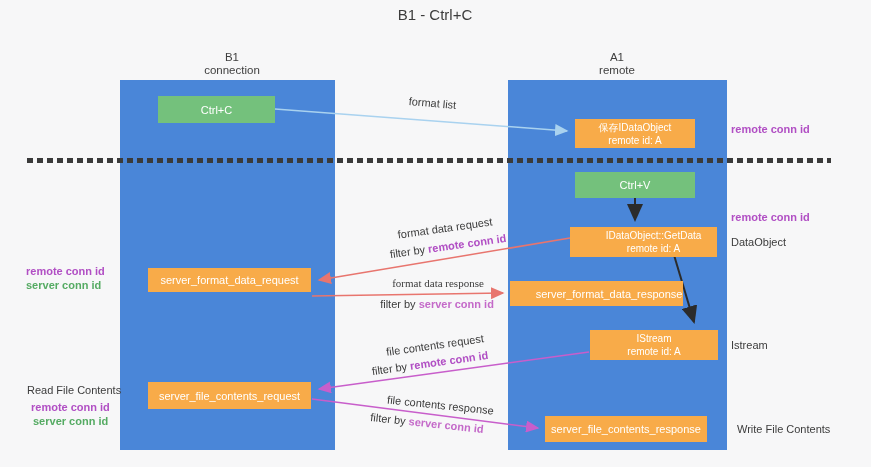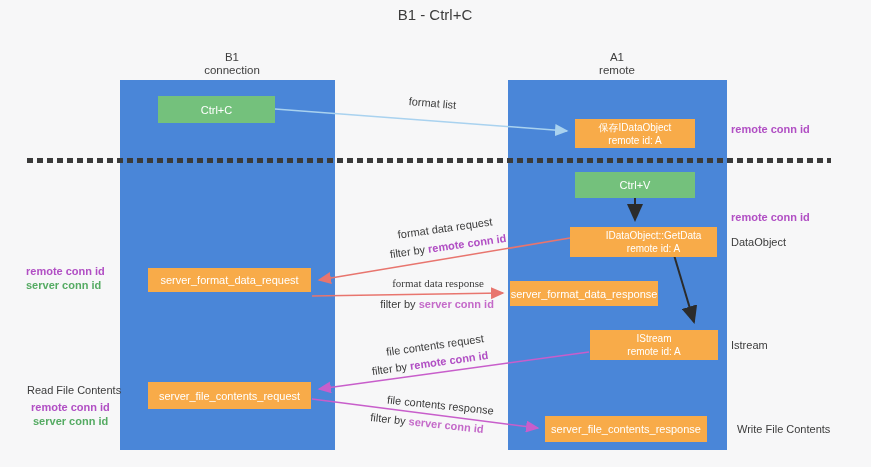--- a/index.html
+++ b/index.html
@@ -87,21 +87,21 @@
 
   <div class="node orange two-line" style="left:570px;top:227px;width:127px;height:30px;padding-left:20px;">
     <span>IDataObject::GetData</span>
     <span>remote id: A</span>
   </div>
 
   <div class="node orange" style="left:148px;top:268px;width:163px;height:24px;">
     <span>server_format_data_request</span>
   </div>
 
-  <div class="node orange" style="left:510px;top:281px;width:148px;height:25px;">
+  <div class="node orange" style="left:510px;top:281px;width:148px;height:25px;padding-left:25px;">
     <span>server_format_data_response</span>
   </div>
 
   <div class="node orange two-line" style="left:590px;top:330px;width:128px;height:30px;">
     <span>IStream</span>
     <span>remote id: A</span>
   </div>
 
   <div class="node orange" style="left:148px;top:382px;width:163px;height:27px;">
     <span>server_file_contents_request</span>

